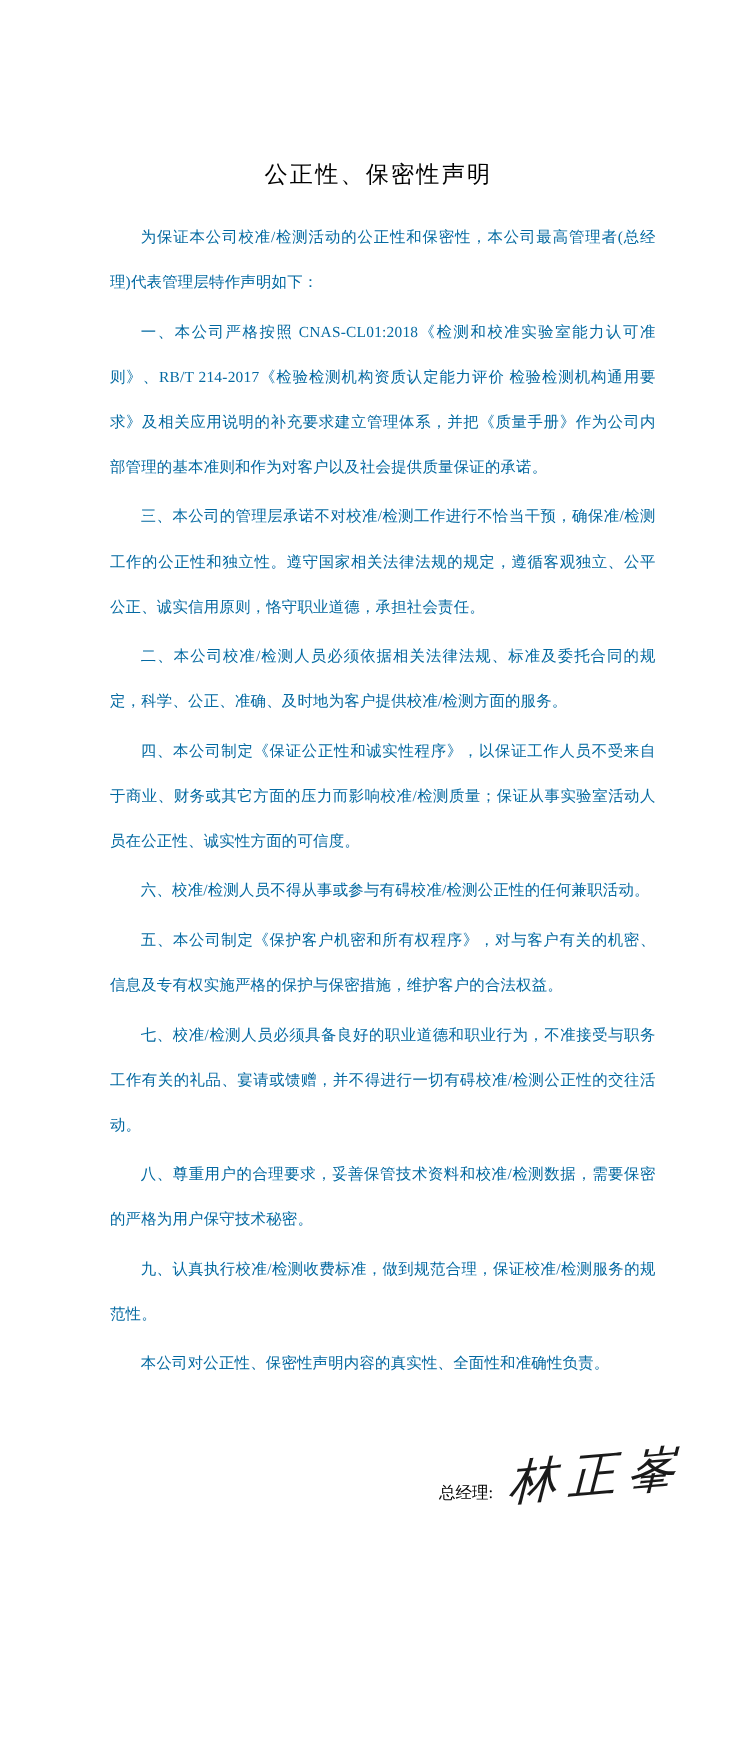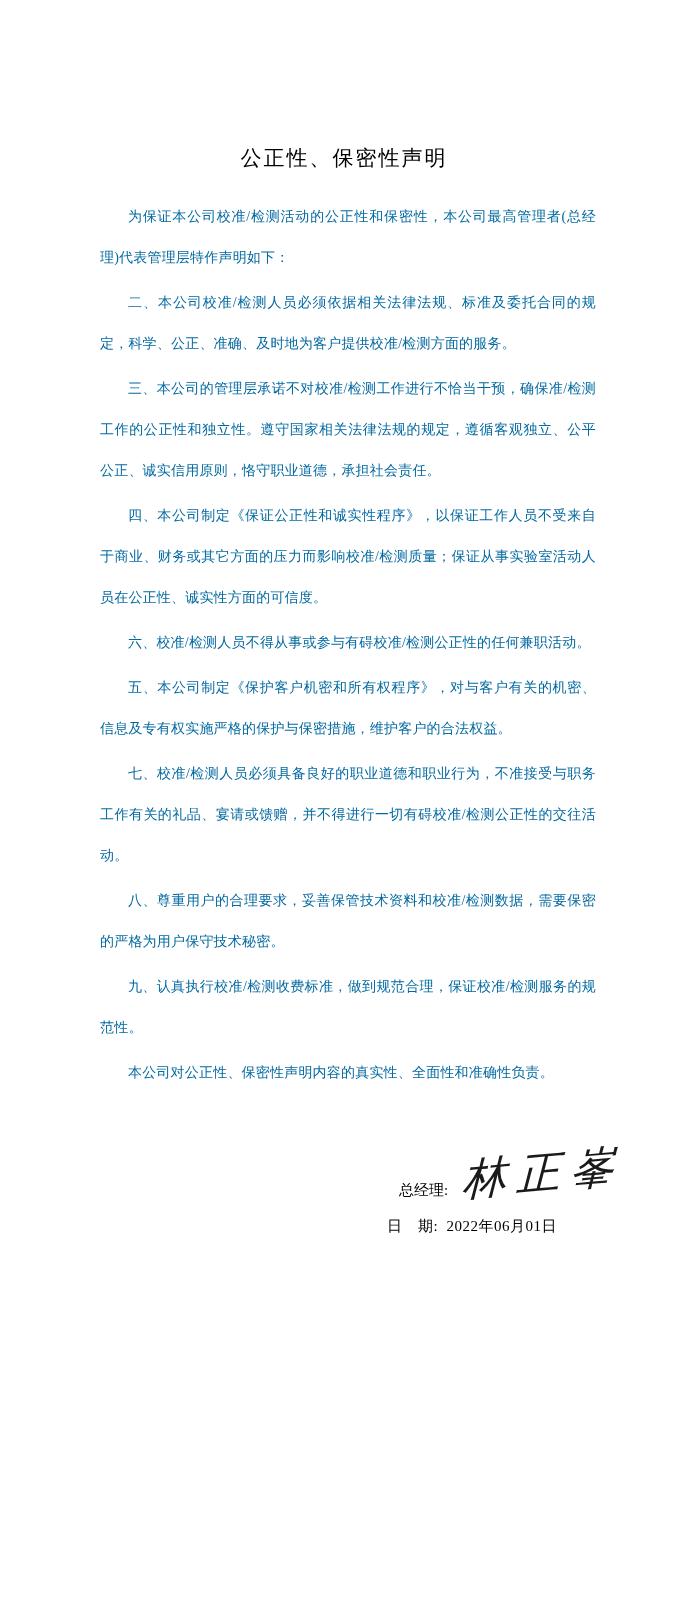--- a/index.html
+++ b/index.html
@@ -75,34 +75,31 @@
 </style>
 </head>
 <body>
 
 <div class="page">
 
   <h1 class="doc-title">公正性、保密性声明</h1>
 
   <div class="doc-body">
     <p>为保证本公司校准/检测活动的公正性和保密性，本公司最高管理者(总经理)代表管理层特作声明如下：</p>
+    <p>一、本公司严格按照 CNAS-CL01:2018《检测和校准实验室能力认可准则》、RB/T 214-2017《检验检测机构资质认定能力评价 检验检测机构通用要求》及相关应用说明的补充要求建立管理体系，并把《质量手册》作为公司内部管理的基本准则和作为对客户以及社会提供质量保证的承诺。</p>
+    <p>三、本公司的管理层承诺不对校准/检测工作进行不恰当干预，确保准/检测工作的公正性和独立性。遵守国家相关法律法规的规定，遵循客观独立、公平公正、诚实信用原则，恪守职业道德，承担社会责任。</p>
     <p>二、本公司校准/检测人员必须依据相关法律法规、标准及委托合同的规定，科学、公正、准确、及时地为客户提供校准/检测方面的服务。</p>
-    <p>三、本公司的管理层承诺不对校准/检测工作进行不恰当干预，确保准/检测工作的公正性和独立性。遵守国家相关法律法规的规定，遵循客观独立、公平公正、诚实信用原则，恪守职业道德，承担社会责任。</p>
     <p>四、本公司制定《保证公正性和诚实性程序》，以保证工作人员不受来自于商业、财务或其它方面的压力而影响校准/检测质量；保证从事实验室活动人员在公正性、诚实性方面的可信度。</p>
     <p>六、校准/检测人员不得从事或参与有碍校准/检测公正性的任何兼职活动。</p>
     <p>五、本公司制定《保护客户机密和所有权程序》，对与客户有关的机密、信息及专有权实施严格的保护与保密措施，维护客户的合法权益。</p>
     <p>七、校准/检测人员必须具备良好的职业道德和职业行为，不准接受与职务工作有关的礼品、宴请或馈赠，并不得进行一切有碍校准/检测公正性的交往活动。</p>
     <p>八、尊重用户的合理要求，妥善保管技术资料和校准/检测数据，需要保密的严格为用户保守技术秘密。</p>
     <p>九、认真执行校准/检测收费标准，做到规范合理，保证校准/检测服务的规范性。</p>
     <p>本公司对公正性、保密性声明内容的真实性、全面性和准确性负责。</p>
   </div>
 
   <div class="sig-line">
     <span class="sig-label">总经理:</span>
     <span class="sig-name">林正峯</span>
   </div>
 
-  <div class="date-line">
-    <span class="date-label">日　期:</span>
-    <span class="date-value">2022年06月01日</span>
-  </div>
 
 </div>
 
 </body></html>

